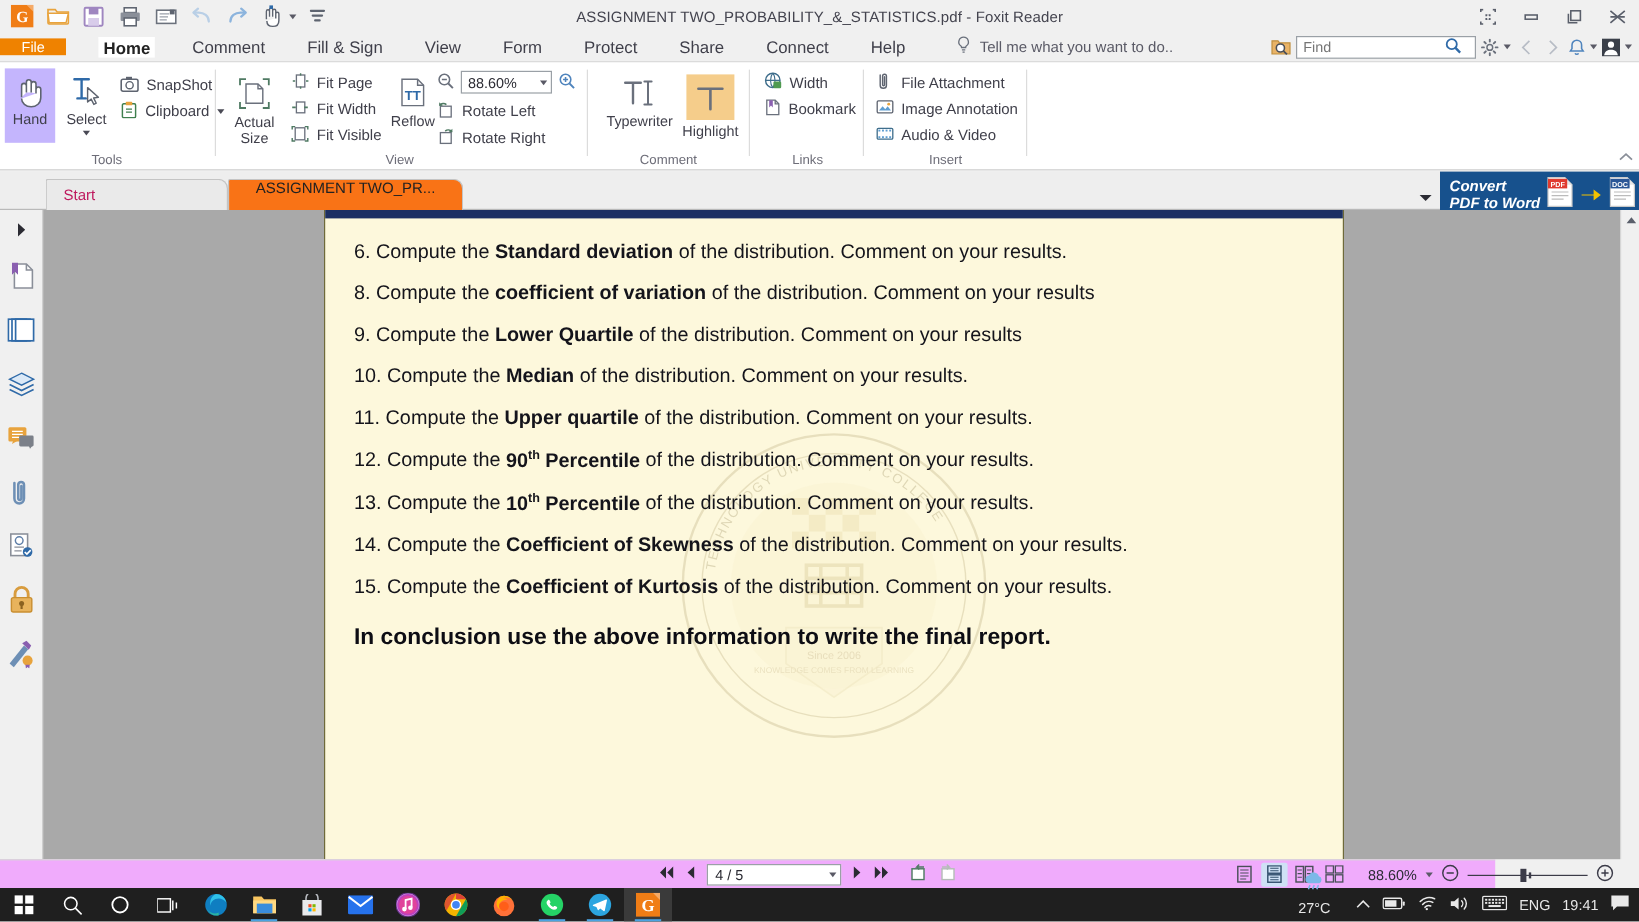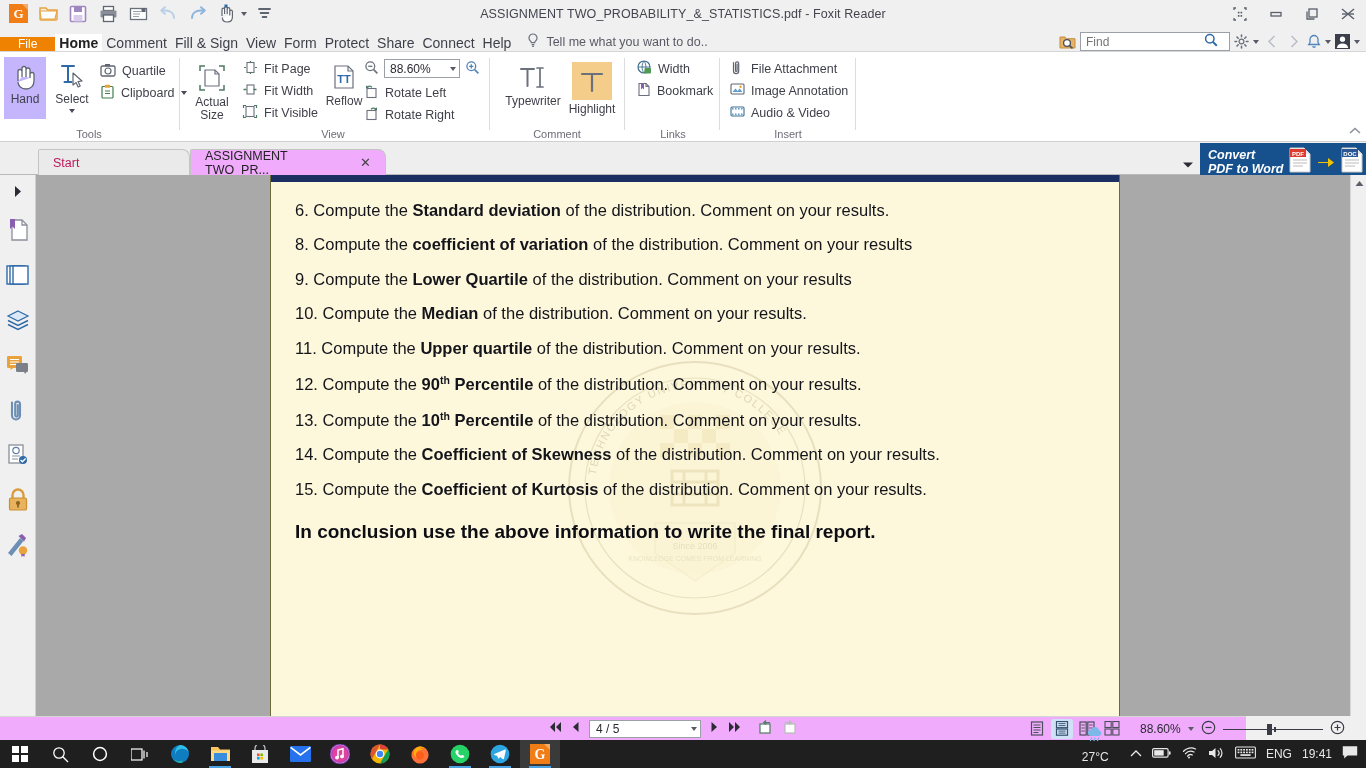--- a/index.html
+++ b/index.html
@@ -29,22 +29,23 @@
     font-size:12.5px; color:#44444f; letter-spacing:.1px;
   }
   .wincontrols { position:absolute; right:0; top:0; height:27px; display:flex; }
   .wc { width:36px; height:27px; display:flex; align-items:center; justify-content:center; }
   .wc svg { display:block; }
 
   
   .menubar {
     position:absolute; left:0; top:27px; width:1366px; height:25px;
     background:#f0f0f0;
-    display:flex; align-items:flex-end;
+    display:flex; align-items:center;
     border-bottom:1px solid #d6d6d6;
+    gap:27px;
   }
   .mtab {
     display:flex; align-items:center; padding:0 4px;
     font-size:14px; color:#3f3f4a; white-space:nowrap;
   }
   .mtab.file { background:#ef8200; color:#fff; padding:0 18px; font-size:12px;}
   .mtab.active { background:#ffffff; color:#222; font-weight:bold; border-top:1px solid #ffffff;}
   .tellme { display:flex; align-items:center; gap:7px; padding-left:12px; color:#5a5a66; font-size:12.5px;}
   .menubar-right { margin-left:auto; display:flex; align-items:center; gap:4px; padding-right:6px;}
   .findbox {
@@ -90,21 +91,21 @@
     position:absolute; left:0; top:143px; width:1366px; height:32px;
     background:#eeeeee; border-bottom:1px solid #b9b9b9;
   }
   .dtab {
     position:absolute; top:6px; height:26px;
     background:#eaeaea; border:1px solid #c4c4c4; border-bottom:none;
     display:flex; align-items:center; padding:0 14px; gap:9px;
     font-size:12.5px; color:#be185d;
     border-radius:2px 8px 0 0;
   }
-  .dtab.active { background:#f0abfc; color:#222; }
+  .dtab.active { background:#f97316; color:#222;flex-direction:column; }
   .tabclose { font-size:13px; color:#444; line-height:1; }
   .convertbar {
     position:absolute; right:0; top:0; height:37px; width:166px;
     background:#17518d; display:flex; align-items:center; gap:6px; padding-left:8px;
   }
   .convert-txt {
     color:#fff; font-weight:bold; font-style:italic; font-size:12.5px; line-height:14px;
   }
   .tabstrip-caret { position:absolute; right:172px; top:15px; }
 
@@ -370,21 +371,21 @@
         <span class="tiny-caret" style="margin-top:3px"></span>
       </div>
       <div class="smbtn" style="position:absolute; left:100px; top:8px;">
         <span>
           <svg width="16" height="14" viewBox="0 0 16 14">
               <rect x="1" y="3" width="14" height="10" rx="1.5" fill="none" stroke="#5e6470" stroke-width="1.3"></rect>
               <circle cx="8" cy="8" r="3" fill="none" stroke="#5e6470" stroke-width="1.2"></circle>
               <rect x="5" y="1" width="5" height="2.2" fill="#5e6470"></rect>
             </svg>
         </span>
-        <span class="lbl">Quartile</span>
+        <span class="lbl">SnapShot</span>
       </div>
       <div class="smbtn" style="position:absolute; left:100px; top:30px;">
         <span>
           <svg width="15" height="15" viewBox="0 0 15 15">
               <rect x="2" y="2.5" width="11" height="11.5" rx="1" fill="#fff" stroke="#3f7f4e" stroke-width="1.2"></rect>
               <rect x="4.8" y="0.8" width="5.4" height="3" rx=".6" fill="#e8a33d"></rect>
               <path d="M5 7h5M5 9.5h5" stroke="#3f7f4e" stroke-width="1.1"></path>
             </svg>
         </span>
         <span class="lbl">Clipboard</span>

